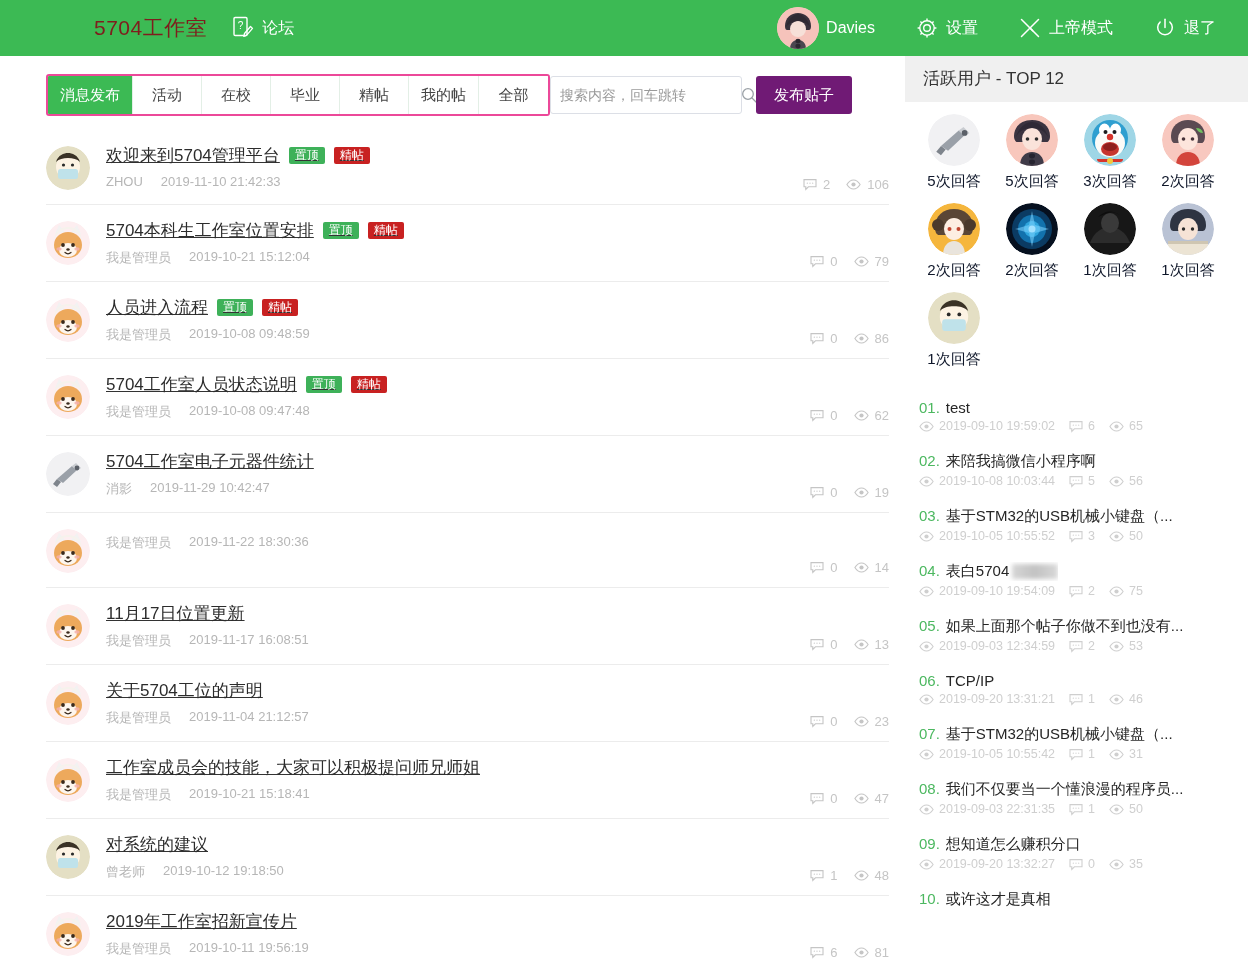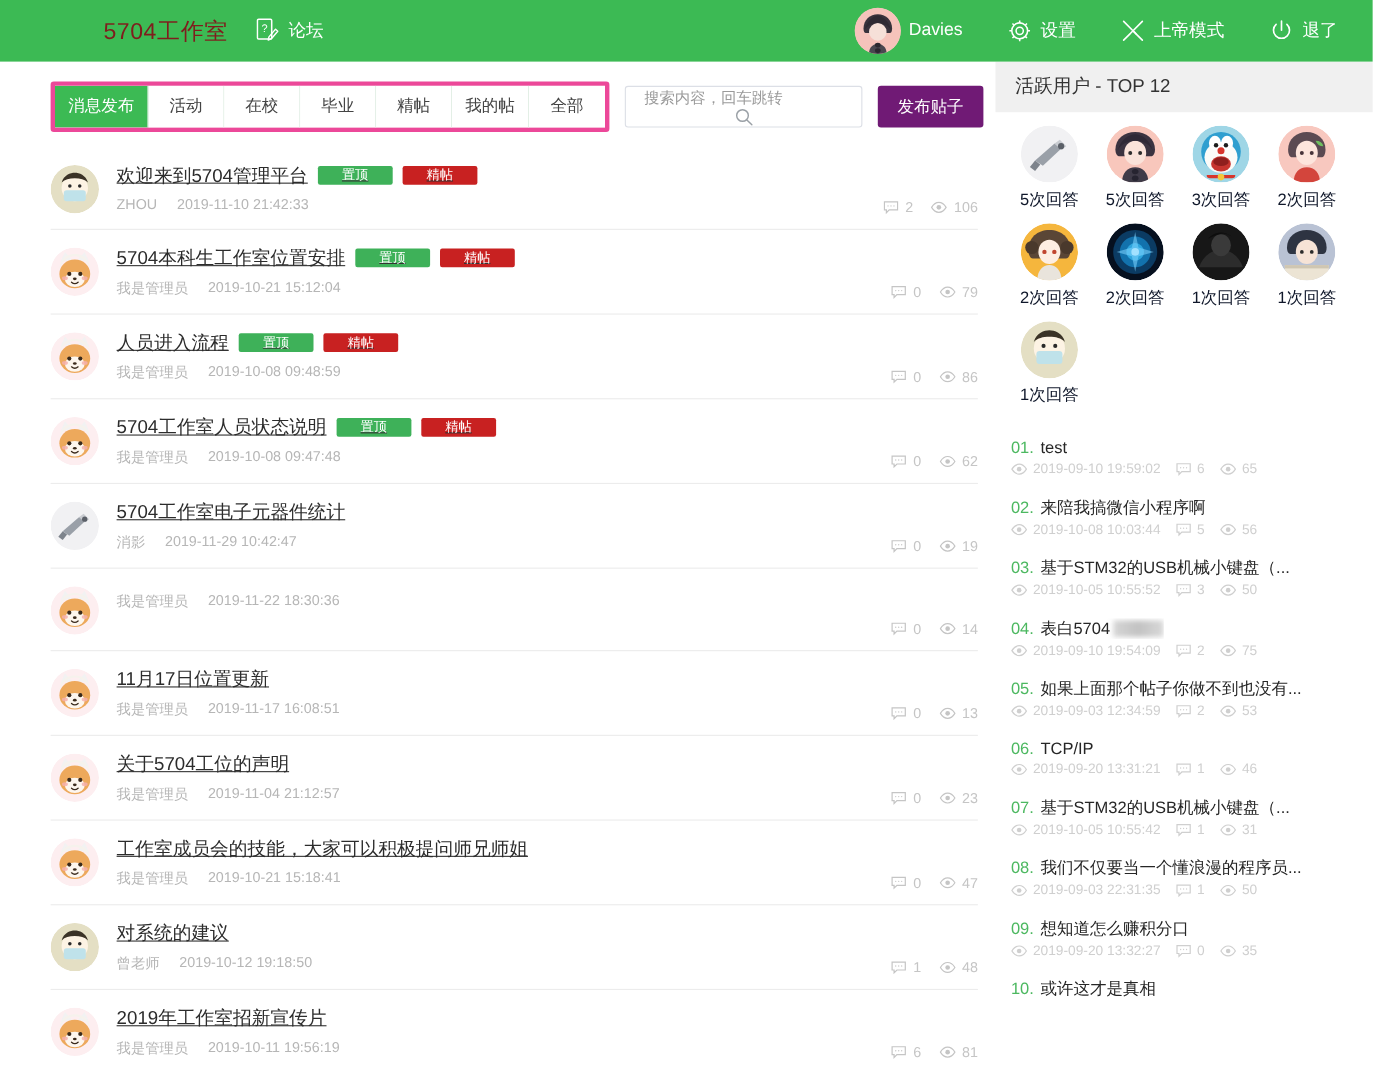--- a/index.html
+++ b/index.html
@@ -59,44 +59,43 @@
   
   .wrap { display: flex; width: 1248px; height: 914px; }
   .main { width: 905px; padding: 0; }
   .side { width: 343px; }
 
   
   .toolbar {
     display: flex; align-items: center;
     padding: 18px 0 14px 46px;
   }
-  .tabs { display: flex; border: 4px solid #ec4899; border-radius: 3px; overflow: hidden; }
+  .tabs { display: flex; border: 2px solid #ec4899; border-radius: 3px; overflow: hidden; }
   .tab {
     min-width: 69px;
     height: 38px; line-height: 38px;
     text-align: center;
     font-size: 15px;
     color: #444;
     background: #fff;
     border-right: 1px solid #e3efe6;
     padding: 0 12px;
     cursor: pointer;
     user-select: none;
   }
   .tab:last-child { border-right: none; }
   .tab.active { background: #3cba54; color: #fff; }
 
   .search-box {
-    margin-left: 14px;
-    width: 216px; height: 38px;
+    margin-left: 0;
+    width: 192px; height: 38px;
     border: 1px solid #dcdfe6; border-radius: 3px;
     display: flex; align-items: center;
     padding: 0 9px;
     background: #fff;
-    flex-direction: column;
   }
   .search-box input {
     border: none; outline: none; flex: 1;
     font-size: 14px; color: #555;
     font-family: "Liberation Sans", "DejaVu Sans", sans-serif;
     background: transparent;
   }
   .search-box input::placeholder { color: #9a9a9a; }
   .publish-btn {
     margin-left: 14px;
@@ -126,21 +125,21 @@
     margin-top: 2px;
   }
   .post-body { flex: 1; padding-left: 16px; }
   .post-title-row { display: flex; align-items: center; gap: 9px; text-decoration: underline; }
   .post-title {
     font-size: 17px; color: #2c2c2c; font-weight: 400;
     cursor: pointer;
   }
   .badge {
     font-size: 12px; color: #fff;
-    padding: 2px 22px 3px; border-radius: 2px;
+    padding: 2px 6px 3px; border-radius: 2px;
     line-height: 1;
   }
   .badge.top { background: #3eb159; }
   .badge.elite { background: #c82121; }
   .post-meta {
     margin-top: 7px;
     font-size: 13px; color: #b6b6b6;
     display: flex; gap: 18px;
   }
   .post-stats {

